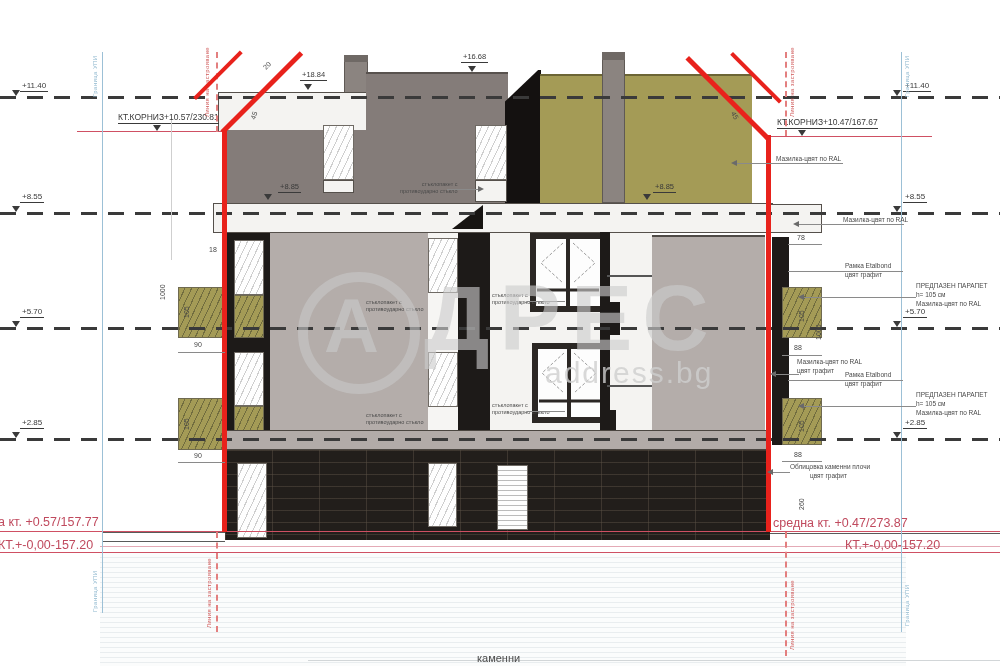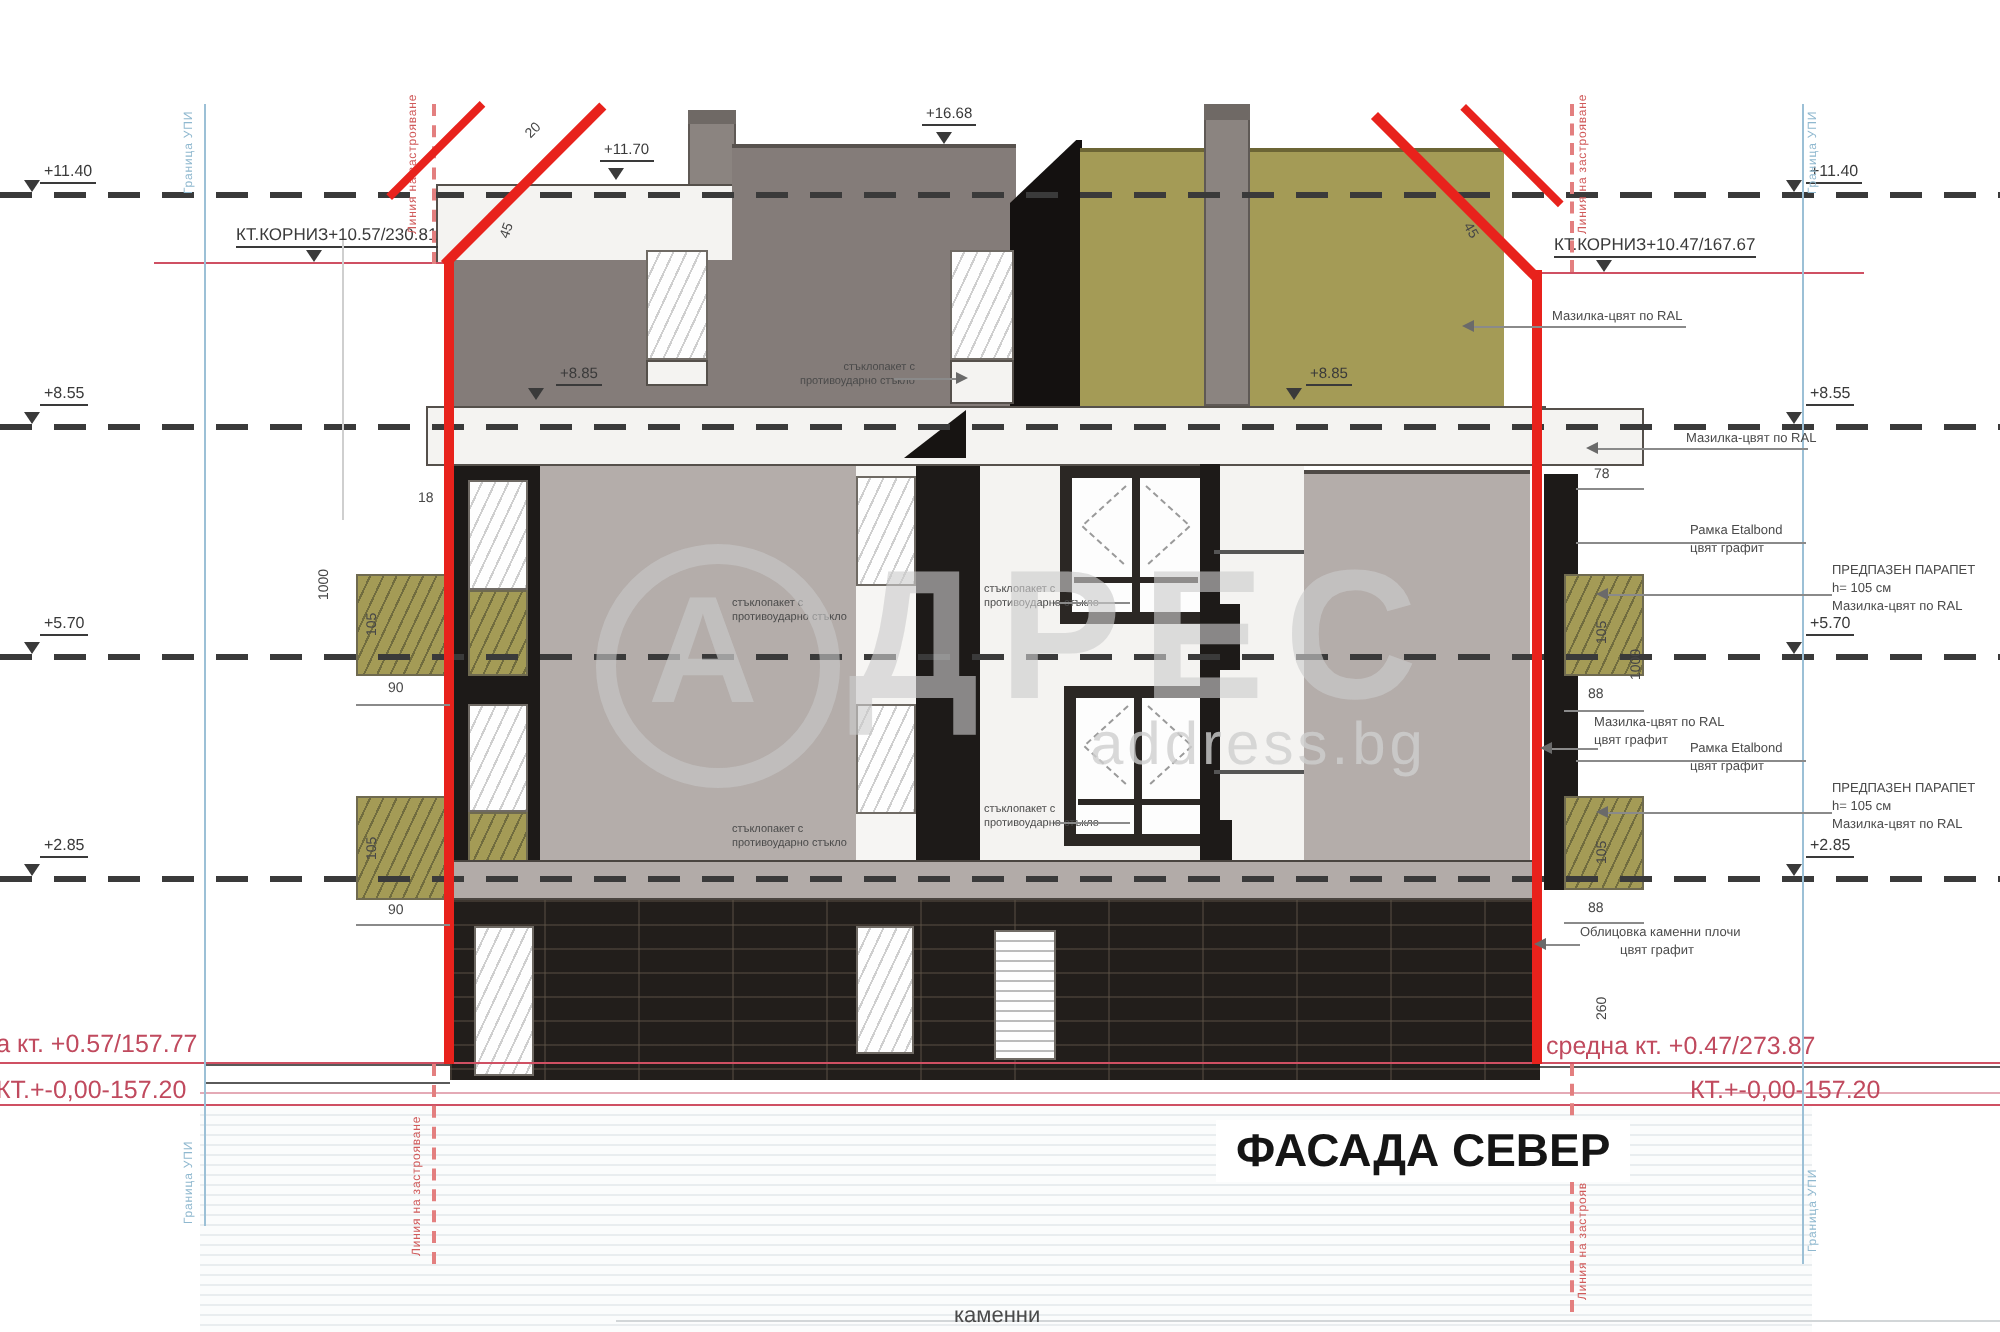--- a/index.html
+++ b/index.html
@@ -156,21 +156,21 @@
 
   <div class="abs lvl" style="left:903px;top:81px">+11.40</div>
   <div class="abs tri" style="left:893px;top:90px"></div>
   <div class="abs lvl" style="left:903px;top:192px">+8.55</div>
   <div class="abs tri" style="left:893px;top:206px"></div>
   <div class="abs lvl" style="left:903px;top:307px">+5.70</div>
   <div class="abs tri" style="left:893px;top:321px"></div>
   <div class="abs lvl" style="left:903px;top:418px">+2.85</div>
   <div class="abs tri" style="left:893px;top:432px"></div>
 
-  <div class="abs lvl" style="left:300px;top:70px;font-size:7.5px">+11.70</div>
+  <div class="abs lvl" style="left:300px;top:70px;font-size:7.5px">+18.84</div>
   <div class="abs tri" style="left:304px;top:84px"></div>
   <div class="abs lvl" style="left:461px;top:52px;font-size:7.5px">+16.68</div>
   <div class="abs tri" style="left:468px;top:66px"></div>
   <div class="abs lvl" style="left:278px;top:182px;font-size:7.5px">+8.85</div>
   <div class="abs tri" style="left:264px;top:194px"></div>
   <div class="abs lvl" style="left:653px;top:182px;font-size:7.5px">+8.85</div>
   <div class="abs tri" style="left:643px;top:194px"></div>
 
   <div class="abs" style="left:118px;top:112px;font-size:8.5px;border-bottom:1px solid #3a3a3a;padding-bottom:1px">КТ.КОРНИЗ+10.57/230.81</div>
   <div class="abs tri" style="left:153px;top:125px"></div>
@@ -300,16 +300,15 @@
   <div class="abs note" style="left:366px;top:412px;font-size:5.5px">
     <div>стъклопакет с</div>
     <div>противоударно стъкло</div>
   </div>
 
   <div class="abs wm-circle" style="left:298px;top:272px"></div>
   <div class="abs wm-a" style="left:324px;top:288px">А</div>
   <div class="abs wm-letters" style="left:424px;top:272px">ДРЕС</div>
   <div class="abs wm-site" style="left:545px;top:356px">address.bg</div>
 
-  <div class="abs title" style="left:608px;top:560px">ФАСАДА СЕВЕР</div>
   <div class="abs sut" style="left:477px;top:652px">каменни</div>
 
 </div>
 
 </body></html>

